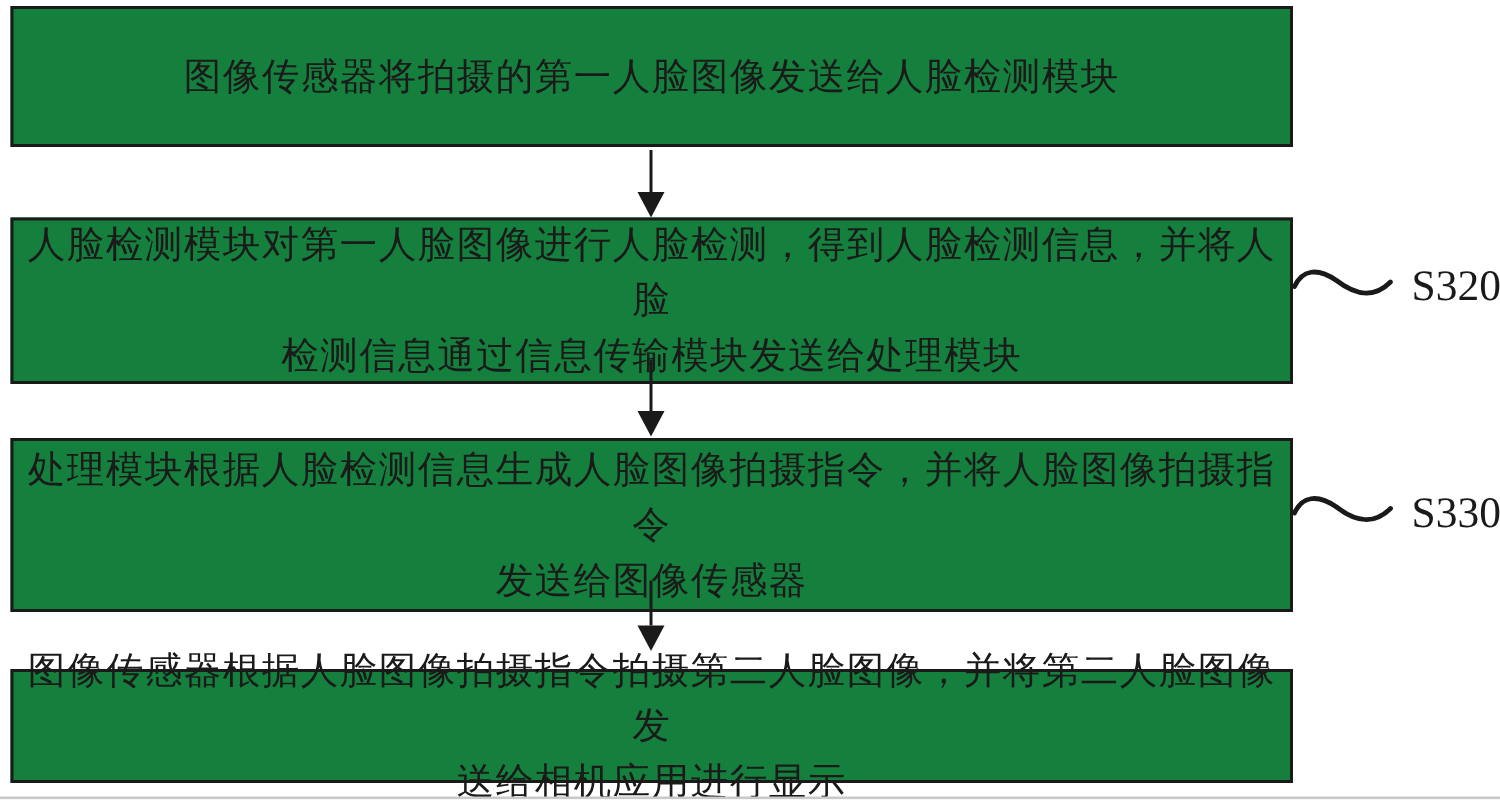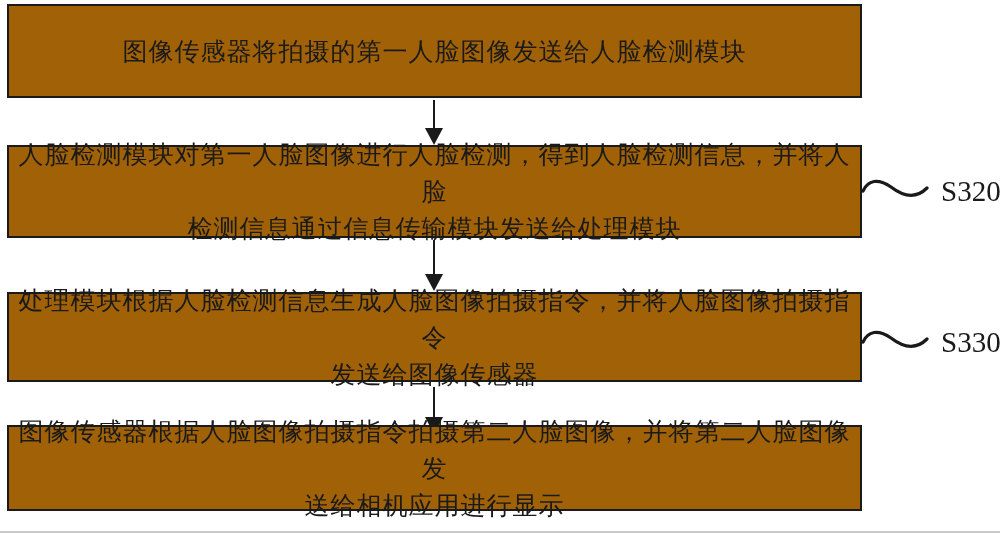--- a/index.html
+++ b/index.html
@@ -15,36 +15,36 @@
     overflow: hidden;
     font-family: "Liberation Serif", "DejaVu Serif", serif;
     color: #1a1a1a;
   }
   .box {
     position: absolute;
     left: 7px;
     width: 855px;
     box-sizing: border-box;
     border: 2px solid #1a1a1a;
-    background: #a16207;
+    background: #15803d;
     display: flex;
     align-items: center;
     justify-content: center;
   }
   .box-text {
     font-size: 25px;
     line-height: 37px;
     text-align: center;
     white-space: pre-line;
     letter-spacing: 1px;
   }
   .box1 { top: 4px;   height: 94px; }
-  .box2 { top: 145px; height: 93px; }
-  .box3 { top: 292px; height: 90px; }
-  .box4 { top: 425px; height: 86px; }
+  .box2 { top: 145px; height: 111px; }
+  .box3 { top: 292px; height: 116px; }
+  .box4 { top: 446px; height: 76px; }
 
   .arrow {
     position: absolute;
     left: 425px;
     width: 18px;
     display: flex;
     flex-direction: column;
     align-items: center;
   }
   .arrow1 { top: 100px; height: 45px; }

